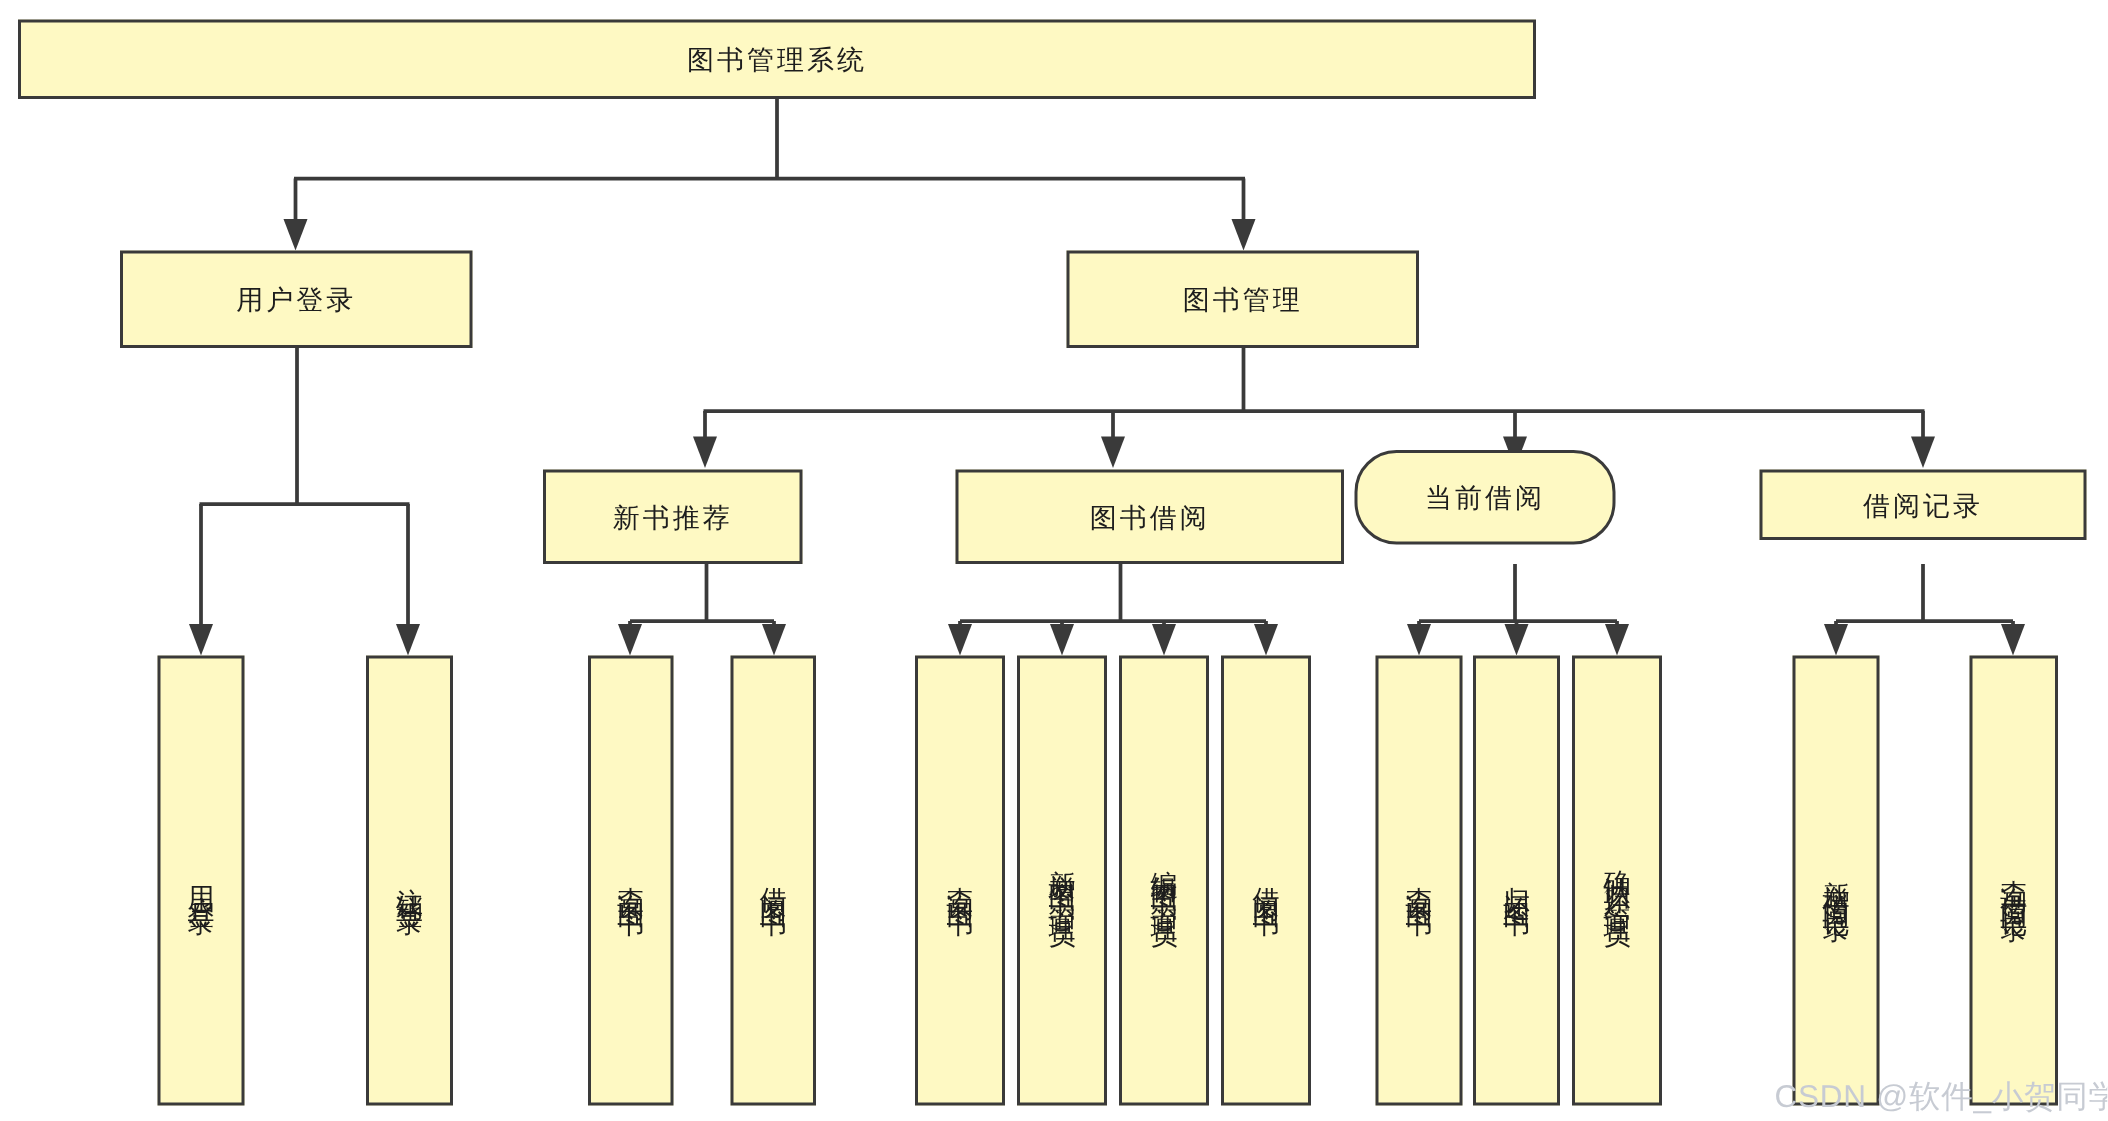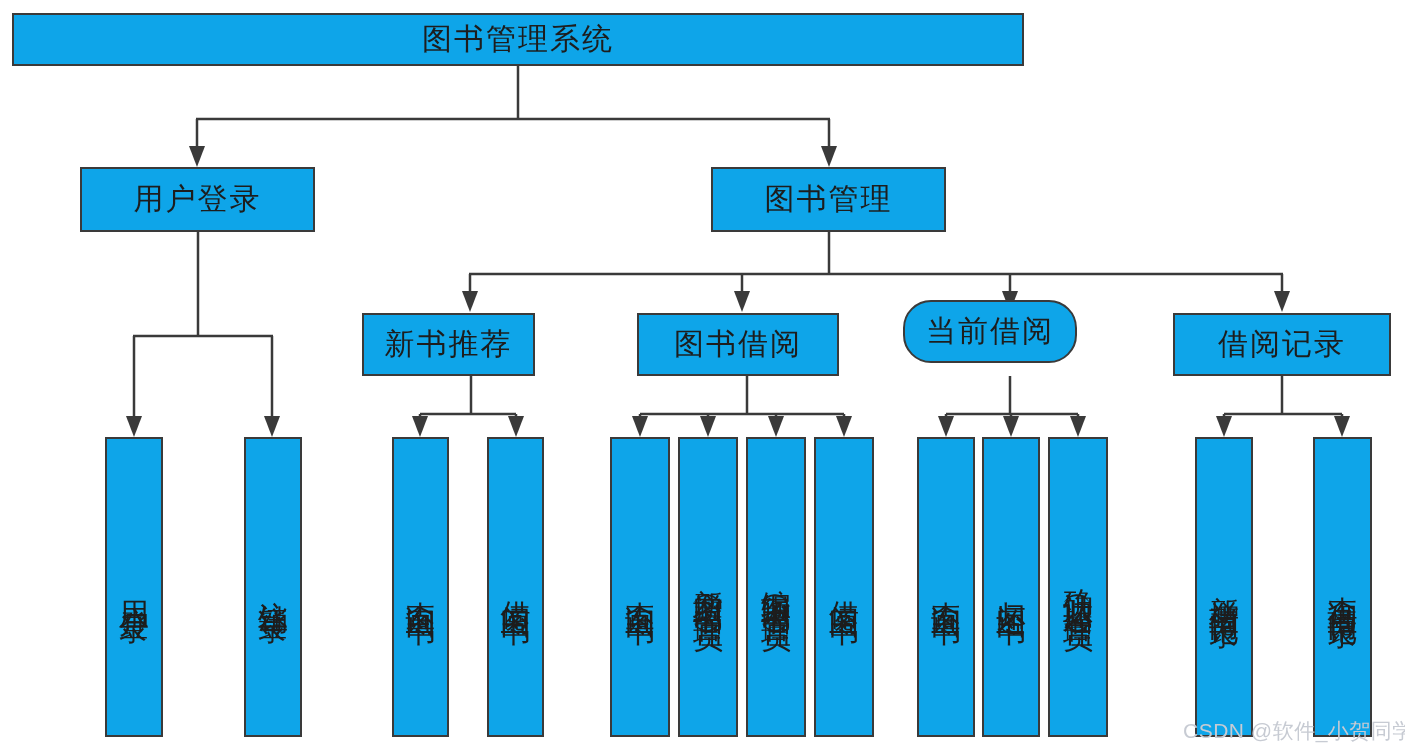--- a/index.html
+++ b/index.html
@@ -13,26 +13,26 @@
   }
   .connectors {
     position: absolute;
     left: 0; top: 0;
     width: 1405px; height: 747px;
   }
   .box {
     position: absolute;
     box-sizing: border-box;
     border: 2.5px solid #3a3a3a;
-    background: #0ea5e9;
+    background: #fef9c3;
     display: flex;
     align-items: center;
     justify-content: center;
     color: #1d1d1d;
-    font-size: 30px;
+    font-size: 18px;
   }
   .hbox { letter-spacing: 2px; }
   .vbox {
     writing-mode: vertical-rl;
     text-orientation: mixed;
     letter-spacing: 5px;
     line-height: 1;
   }
   .watermark {
     position: absolute;
@@ -122,23 +122,23 @@
       <polygon points="1334,416 1350,416 1342,437"></polygon>
     </g>
   </svg>
 
   <div class="box hbox" style="left:12px; top:13px; width:1012px; height:53px;">图书管理系统</div>
 
   <div class="box hbox" style="left:80px; top:167px; width:235px; height:65px;">用户登录</div>
   <div class="box hbox" style="left:711px; top:167px; width:235px; height:65px;text-align:center;">图书管理</div>
 
   <div class="box hbox" style="left:362px; top:313px; width:173px; height:63px;">新书推荐</div>
-  <div class="box hbox" style="left:637px; top:313px; width:202px; height:63px;">图书借阅</div>
+  <div class="box hbox" style="left:637px; top:313px; width:259px; height:63px;">图书借阅</div>
   <div class="box hbox" style="left:903px; top:300px; width:174px; height:63px;border-radius:28px;">当前借阅</div>
-  <div class="box hbox" style="left:1173px; top:313px; width:218px; height:63px;">借阅记录</div>
+  <div class="box hbox" style="left:1173px; top:313px; width:218px; height:47px;">借阅记录</div>
 
   <div class="box vbox" style="left:105px; top:437px; width:58px; height:300px;">用户登录</div>
   <div class="box vbox" style="left:244px; top:437px; width:58px; height:300px;">注销登录</div>
 
   <div class="box vbox" style="left:392px; top:437px; width:57px; height:300px;">查询图书</div>
   <div class="box vbox" style="left:487px; top:437px; width:57px; height:300px;">借阅图书</div>
 
   <div class="box vbox" style="left:610px; top:437px; width:60px; height:300px;">查询图书</div>
   <div class="box vbox" style="left:678px; top:437px; width:60px; height:300px;">新增图书（管理员）</div>
   <div class="box vbox" style="left:746px; top:437px; width:60px; height:300px;">编辑图书（管理员）</div>

